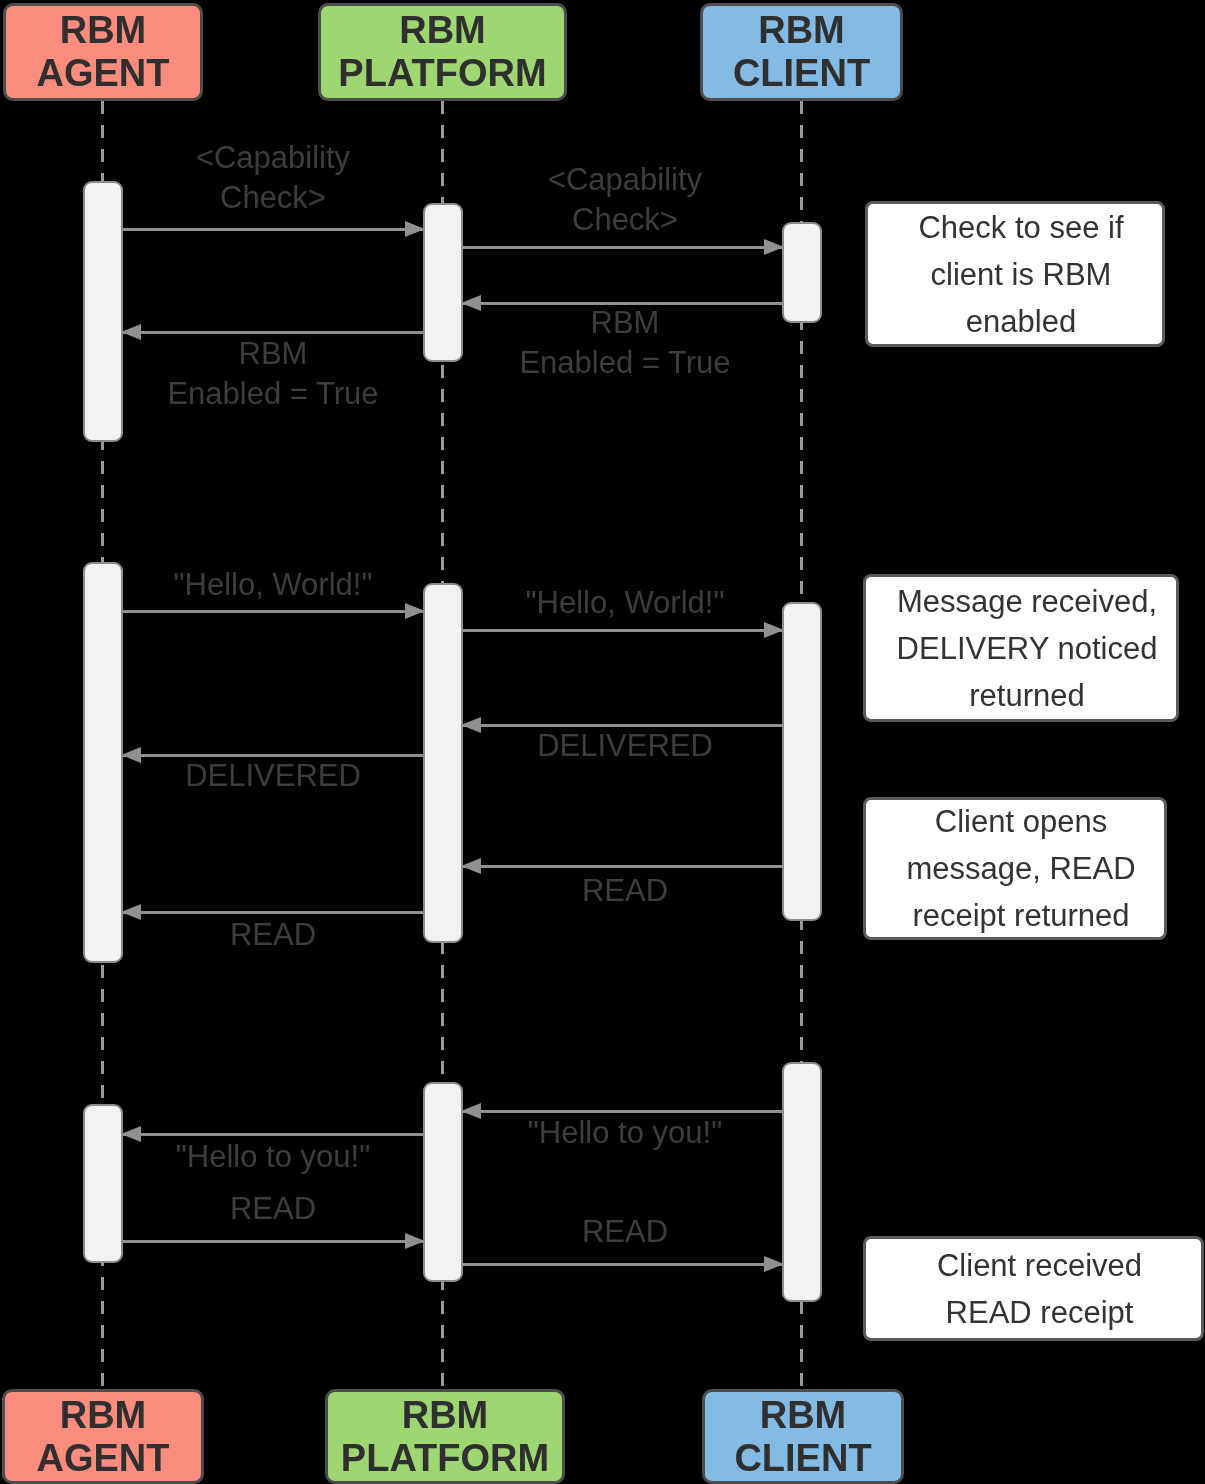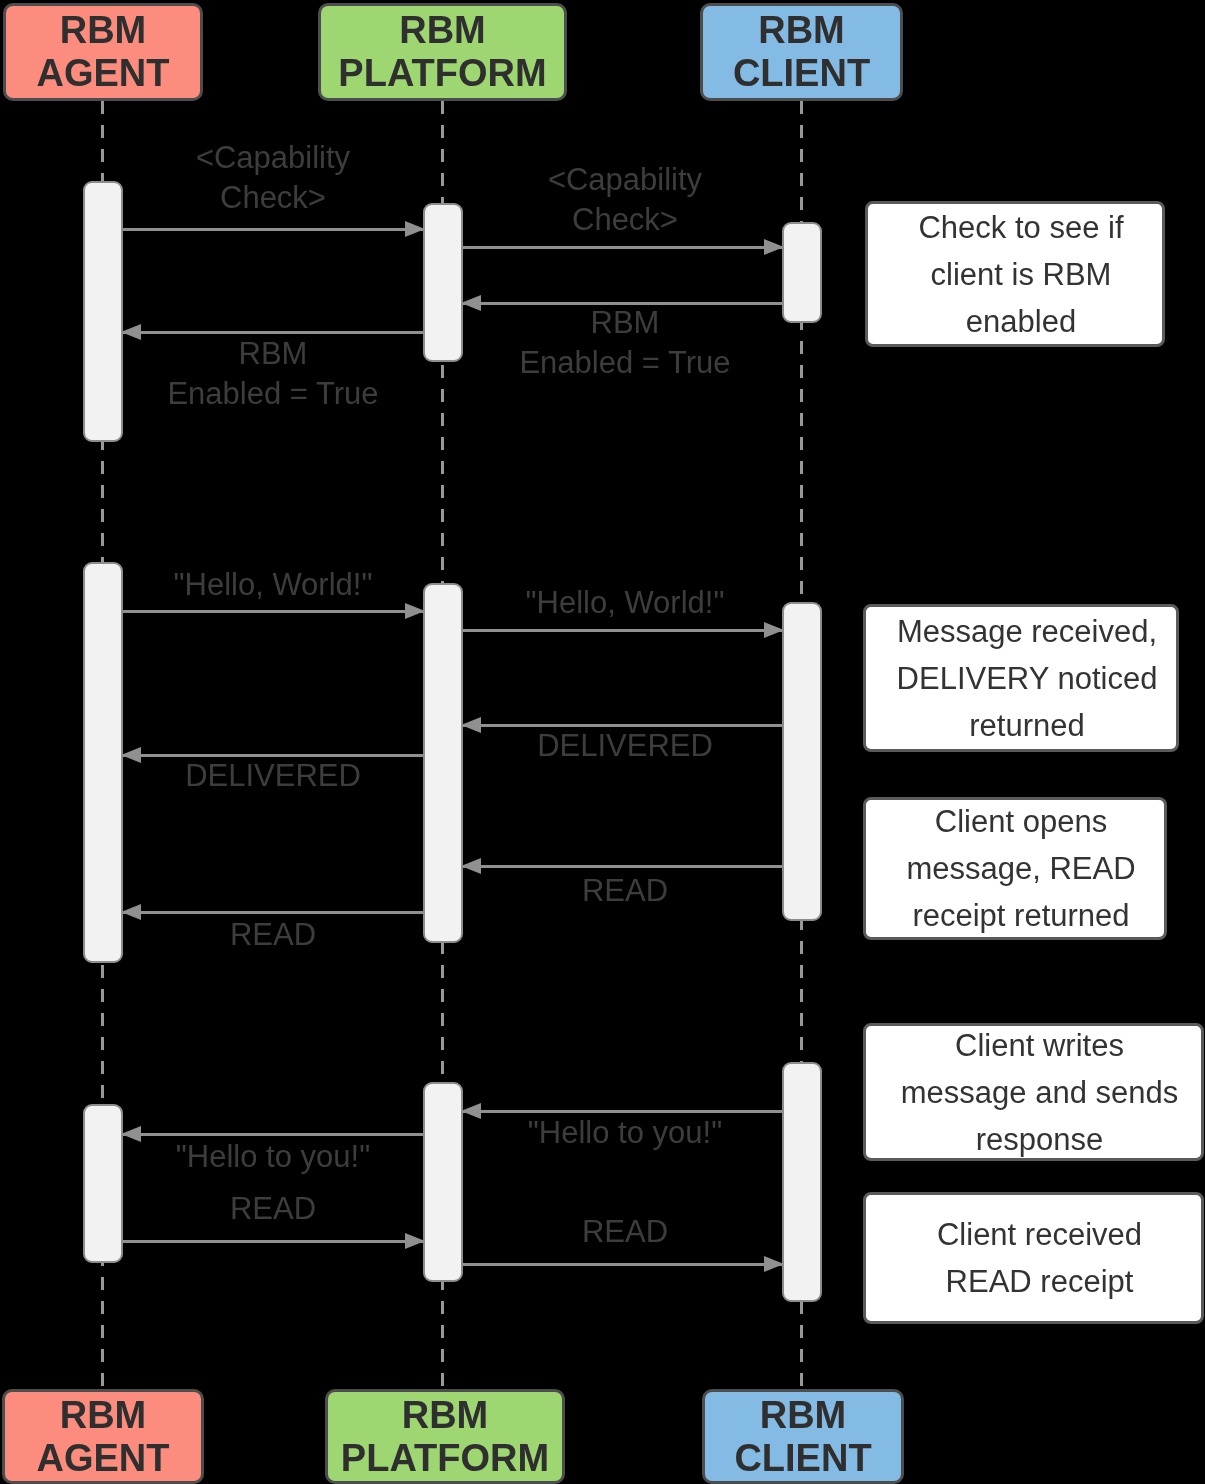--- a/index.html
+++ b/index.html
@@ -88,21 +88,21 @@
     </div>
   <div class="arrow rtl" style="left:123px;top:911px;width:300px">
       <span class="head"></span>
     </div>
   <div class="msg-label" style="left:133px;top:565px">"Hello, World!"</div>
   <div class="msg-label" style="left:485px;top:583px">"Hello, World!"</div>
   <div class="msg-label" style="left:485px;top:726px">DELIVERED</div>
   <div class="msg-label" style="left:133px;top:756px">DELIVERED</div>
   <div class="msg-label" style="left:485px;top:871px">READ</div>
   <div class="msg-label" style="left:133px;top:915px">READ</div>
-  <div class="note" style="left:863px;top:604px;width:316px;height:148px">Message received,
+  <div class="note" style="left:863px;top:574px;width:316px;height:148px">Message received,
 DELIVERY noticed
 returned</div>
   <div class="note" style="left:863px;top:797px;width:304px;height:143px">Client opens
 message, READ
 receipt returned</div>
 
   <div class="arrow rtl" style="left:463px;top:1110px;width:319px">
       <span class="head"></span>
     </div>
   <div class="arrow rtl" style="left:123px;top:1133px;width:300px">
@@ -111,24 +111,21 @@
   <div class="arrow ltr" style="left:123px;top:1240px;width:300px">
       <span class="head"></span>
     </div>
   <div class="arrow ltr" style="left:463px;top:1263px;width:319px">
       <span class="head"></span>
     </div>
   <div class="msg-label" style="left:485px;top:1113px">"Hello to you!"</div>
   <div class="msg-label" style="left:133px;top:1137px">"Hello to you!"</div>
   <div class="msg-label" style="left:133px;top:1189px">READ</div>
   <div class="msg-label" style="left:485px;top:1212px">READ</div>
-  <div class="note" style="left:863px;top:1023px;width:341px;height:138px">Client writes
-message and sends
-response</div>
-  <div class="note" style="left:863px;top:1192px;width:341px;height:132px">Client received
+  <div class="note" style="left:863px;top:1236px;width:341px;height:105px">Client received
 READ receipt</div>
 
   <div class="actor agent" style="left:3px;top:3px;width:200px;height:98px">RBM
 AGENT</div>
   <div class="actor platform" style="left:318px;top:3px;width:249px;height:98px">RBM
 PLATFORM</div>
   <div class="actor client" style="left:700px;top:3px;width:203px;height:98px">RBM
 CLIENT</div>
 
   <div class="actor agent" style="left:2px;top:1389px;width:202px;height:95px">RBM

